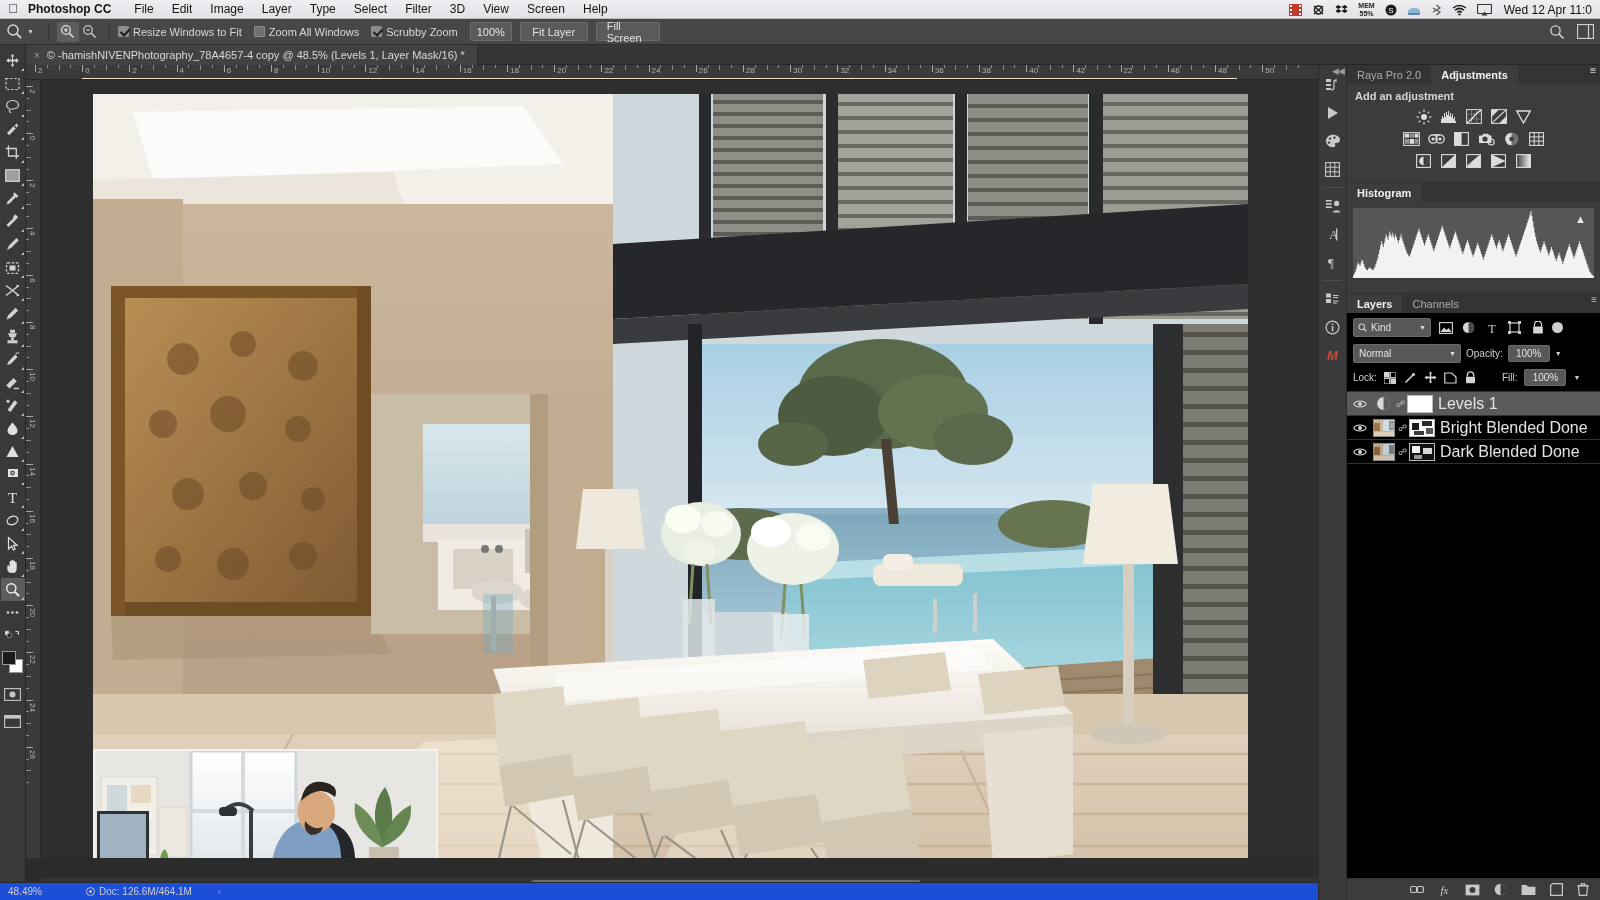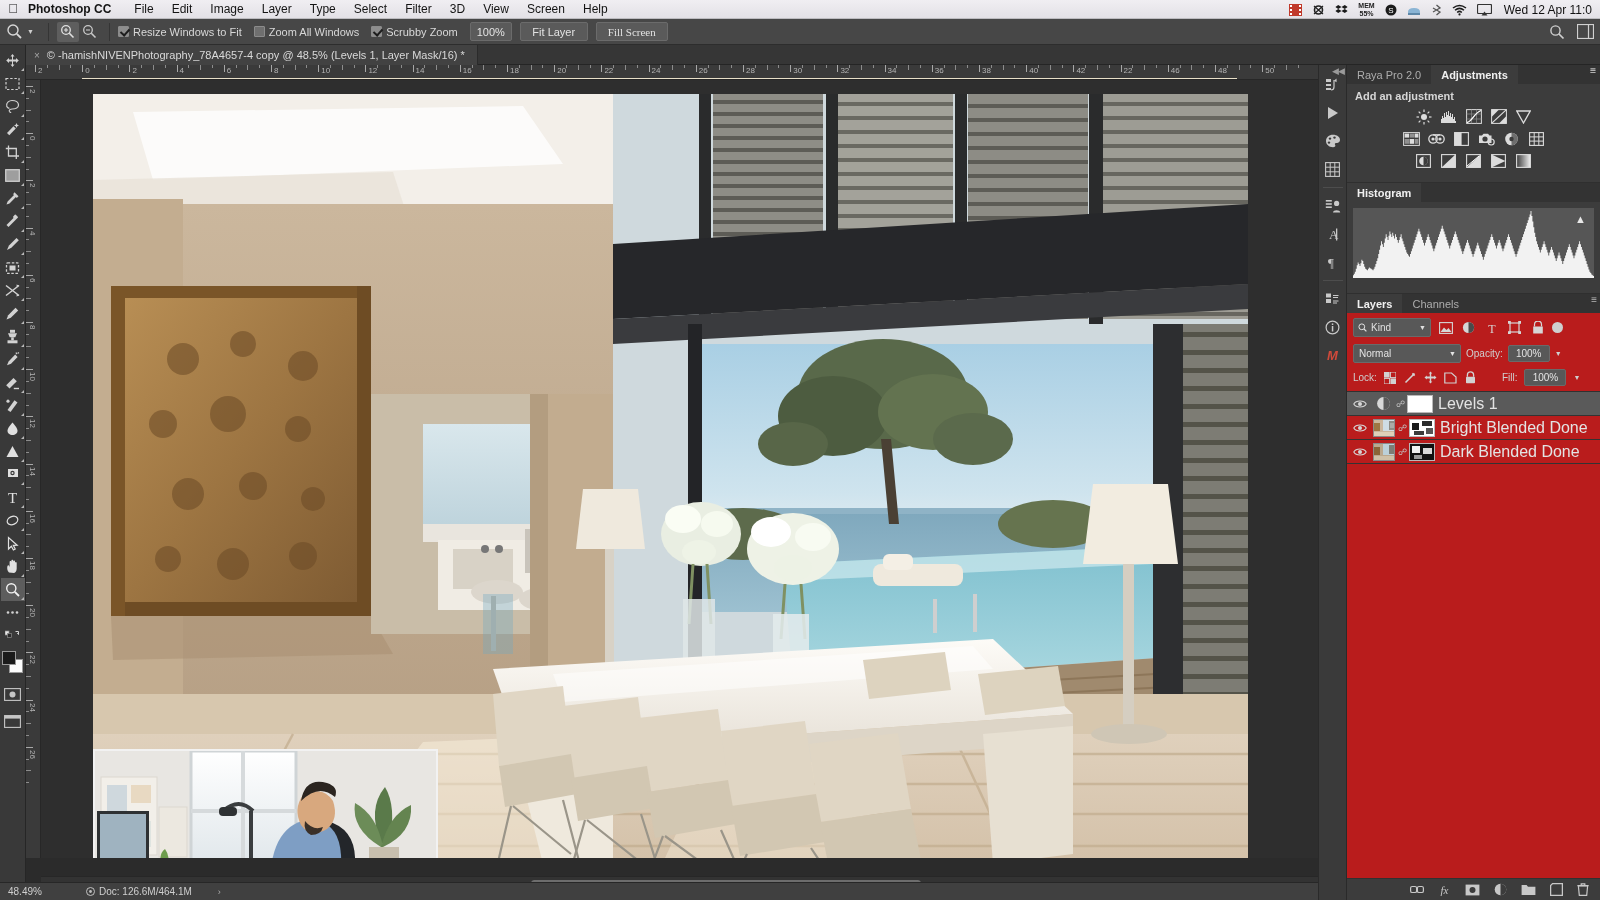--- a/index.html
+++ b/index.html
@@ -80,21 +80,21 @@
   .canvas-area { position:absolute; left:41px; top:80px; width:1277px; height:778px; background:#2e2e2e; overflow:hidden; }
   .photo { position:absolute; left:52px; top:14px; width:1155px; height:790px; overflow:hidden; }
 
   
   .sb-v { position:absolute; right:0; top:80px; width:12px; height:778px; background:#333; border-left:1px solid #272727;}
   .sb-v .thumb { position:absolute; left:3px; top:240px; width:7px; height:350px; background:#6d6d6d; border-radius:4px; }
   .sb-h { position:absolute; left:41px; bottom:12px; width:1277px; height:12px; background:#333; border-top:1px solid #272727; }
   .sb-h .thumb { position:absolute; top:3px; left:490px; width:390px; height:7px; background:#6d6d6d; border-radius:4px; }
 
   
-  .statusbar { position:absolute; left:0; bottom:0; width:1318px; height:18px; background:#404040;
+  .statusbar { position:absolute; left:0; bottom:0; width:1318px; height:18px; background:#1d4ed8;
     border-top:1px solid #272727; display:flex; align-items:center; color:#cfcfcf; font-size:10px; }
   .st-zoom { width:86px; padding-left:8px; }
   .st-doc { display:flex; align-items:center; gap:4px; }
   .st-arrow { margin-left:22px; color:#b0b0b0; font-size:9px; }
 
   
   .dockstrip { position:absolute; left:1318px; top:65px; width:28px; height:835px; background:#3a3a3a; border-left:1px solid #2a2a2a;
      display:flex; flex-direction:column; align-items:center; padding-top:6px; }
   .dicon { width:26px; height:28px; display:flex; align-items:center; justify-content:center; color:#c9c9c9; }
   .dicon.red { color:#d04a3b; font-weight:bold; font-size:13px; font-style:italic; }
@@ -110,21 +110,21 @@
 
   .adjbody { padding:6px 8px 8px 8px; background:#3c3c3c; }
   .adj-title { font-size:11px; color:#d6d6d6; margin-bottom:6px; font-weight:bold; }
   .adjrow { display:flex; justify-content:center; gap:6px; margin-bottom:5px; }
   .adjicon { width:19px; height:17px; display:flex; align-items:center; justify-content:center; color:#dcdcdc; }
 
   .hist-panel { border-top:1px solid #2f2f2f; }
   .histbox { margin:6px 6px 8px 6px; height:70px; background:#565656; position:relative; overflow:hidden; }
   .histwarn { position:absolute; right:8px; top:5px; color:#e9e9e9; font-size:11px; }
 
-  .layers-panel { position:absolute; left:0; top:228px; width:254px; height:607px; background:#b91c1c; border-top:1px solid #2f2f2f; }
+  .layers-panel { position:absolute; left:0; top:228px; width:254px; height:607px; background:#000000; border-top:1px solid #2f2f2f; }
   .filterrow { display:flex; align-items:center; gap:6px; padding:5px 6px; }
   .kindsel { flex:0 0 78px; height:19px; background:#585858; border:1px solid #6a6a6a; border-radius:2px;
     display:flex; align-items:center; gap:4px; padding:0 4px; font-size:10px; color:#e0e0e0; position:relative;}
   .kindsel .cv { position:absolute; right:4px; font-size:7px; }
   .fic { width:17px; height:17px; display:flex; align-items:center; justify-content:center; color:#d6d6d6; }
   .tgl-dot { width:11px; height:11px; border-radius:50%; background:#cfcfcf; }
 
   .blendrow { display:flex; align-items:center; gap:5px; padding:2px 6px 4px 6px; }
   .blendsel { width:108px; height:19px; background:#585858; border:1px solid #6a6a6a; border-radius:2px;
     display:flex; align-items:center; padding:0 5px; font-size:10px; color:#e4e4e4; position:relative; }
@@ -269,21 +269,21 @@
       <span class="chk"></span>
       <span>Zoom All Windows</span>
     </div>
     <div class="chkwrap">
       <span class="chk on"></span>
       <span>Scrubby Zoom</span>
     </div>
 
     <div class="obtn" style="width:42px;">100%</div>
     <div class="obtn" style="width:68px;">Fit Layer</div>
-    <div class="obtn" style="width:72px;font-family:Liberation Serif, serif;">Fill Screen</div>
+    <div class="obtn" style="width:64px;">Fill Screen</div>
 
     <div class="ob-right">
       <svg width="16" height="16" viewBox="0 0 16 16">
           <circle cx="6.5" cy="6.5" r="4.6" fill="none" stroke="#d0d0d0" stroke-width="1.4"></circle>
           <path d="M10 10 L14.5 14.5" stroke="#d0d0d0" stroke-width="1.7"></path>
         </svg>
       <svg width="17" height="15" viewBox="0 0 17 15">
           <rect x="0.5" y="0.5" width="16" height="14" fill="none" stroke="#d0d0d0" stroke-width="1.2"></rect>
           <path d="M11.5 0.5 V14.5" stroke="#d0d0d0" stroke-width="1.2"></path>
         </svg>

